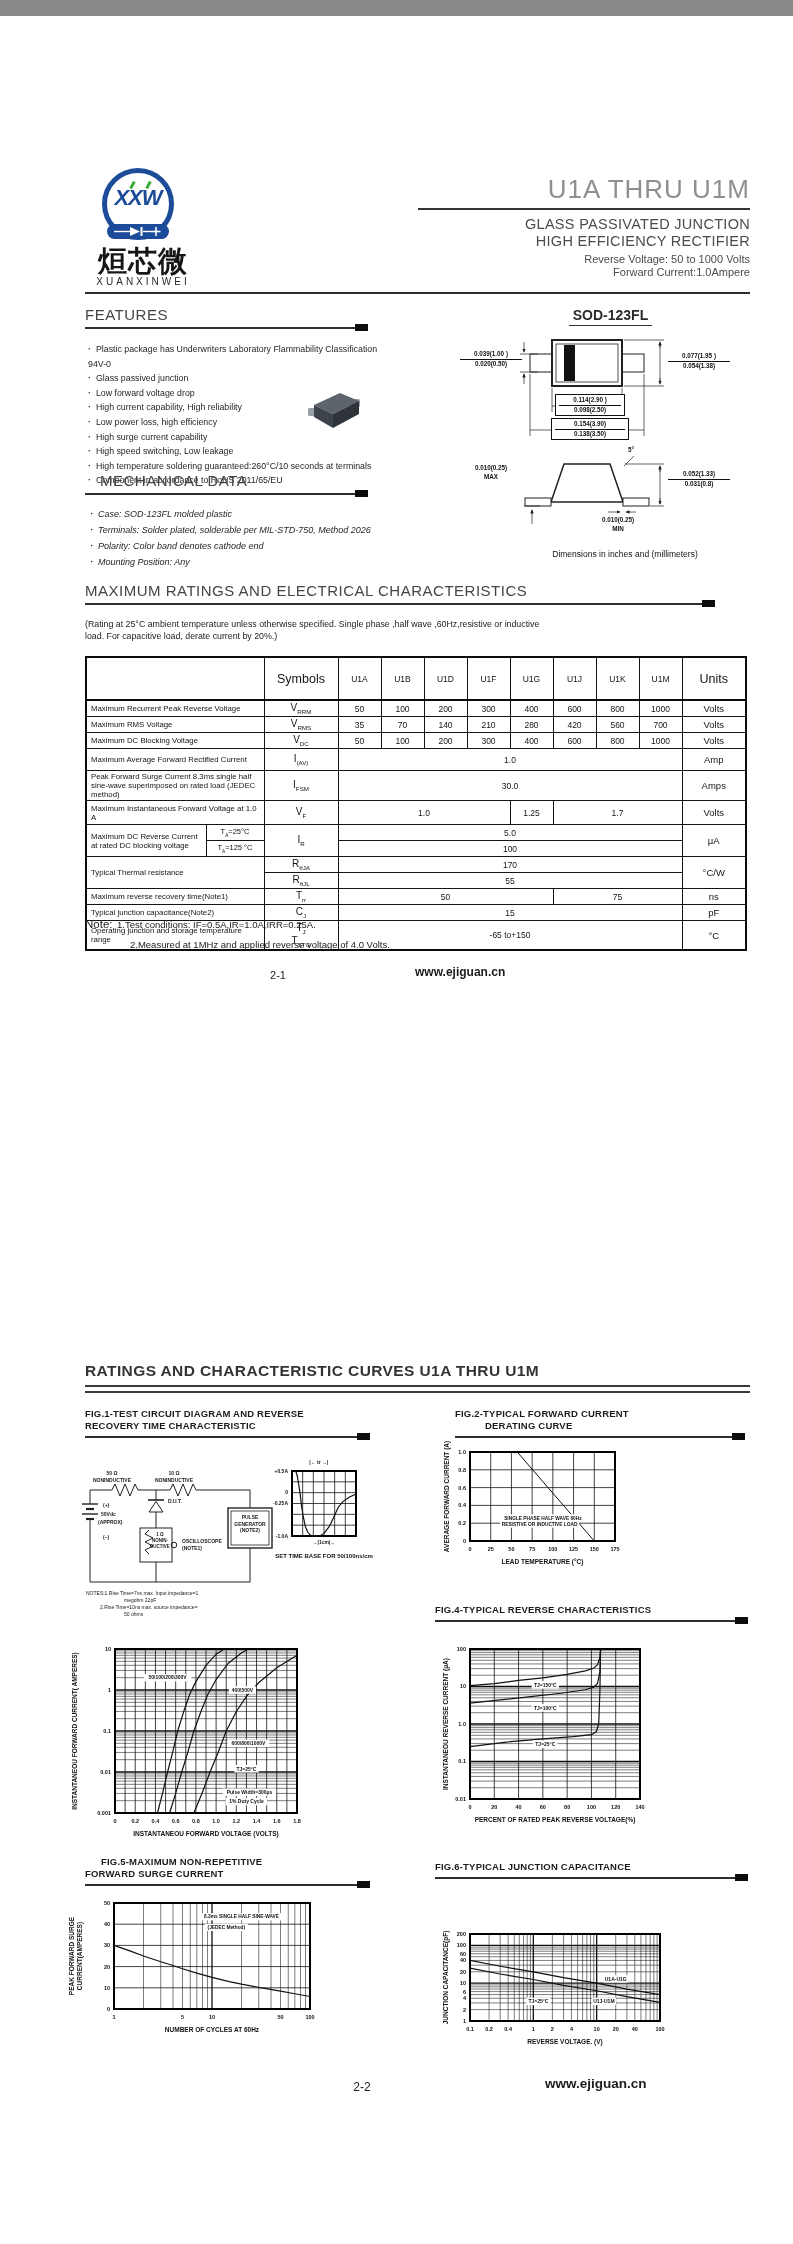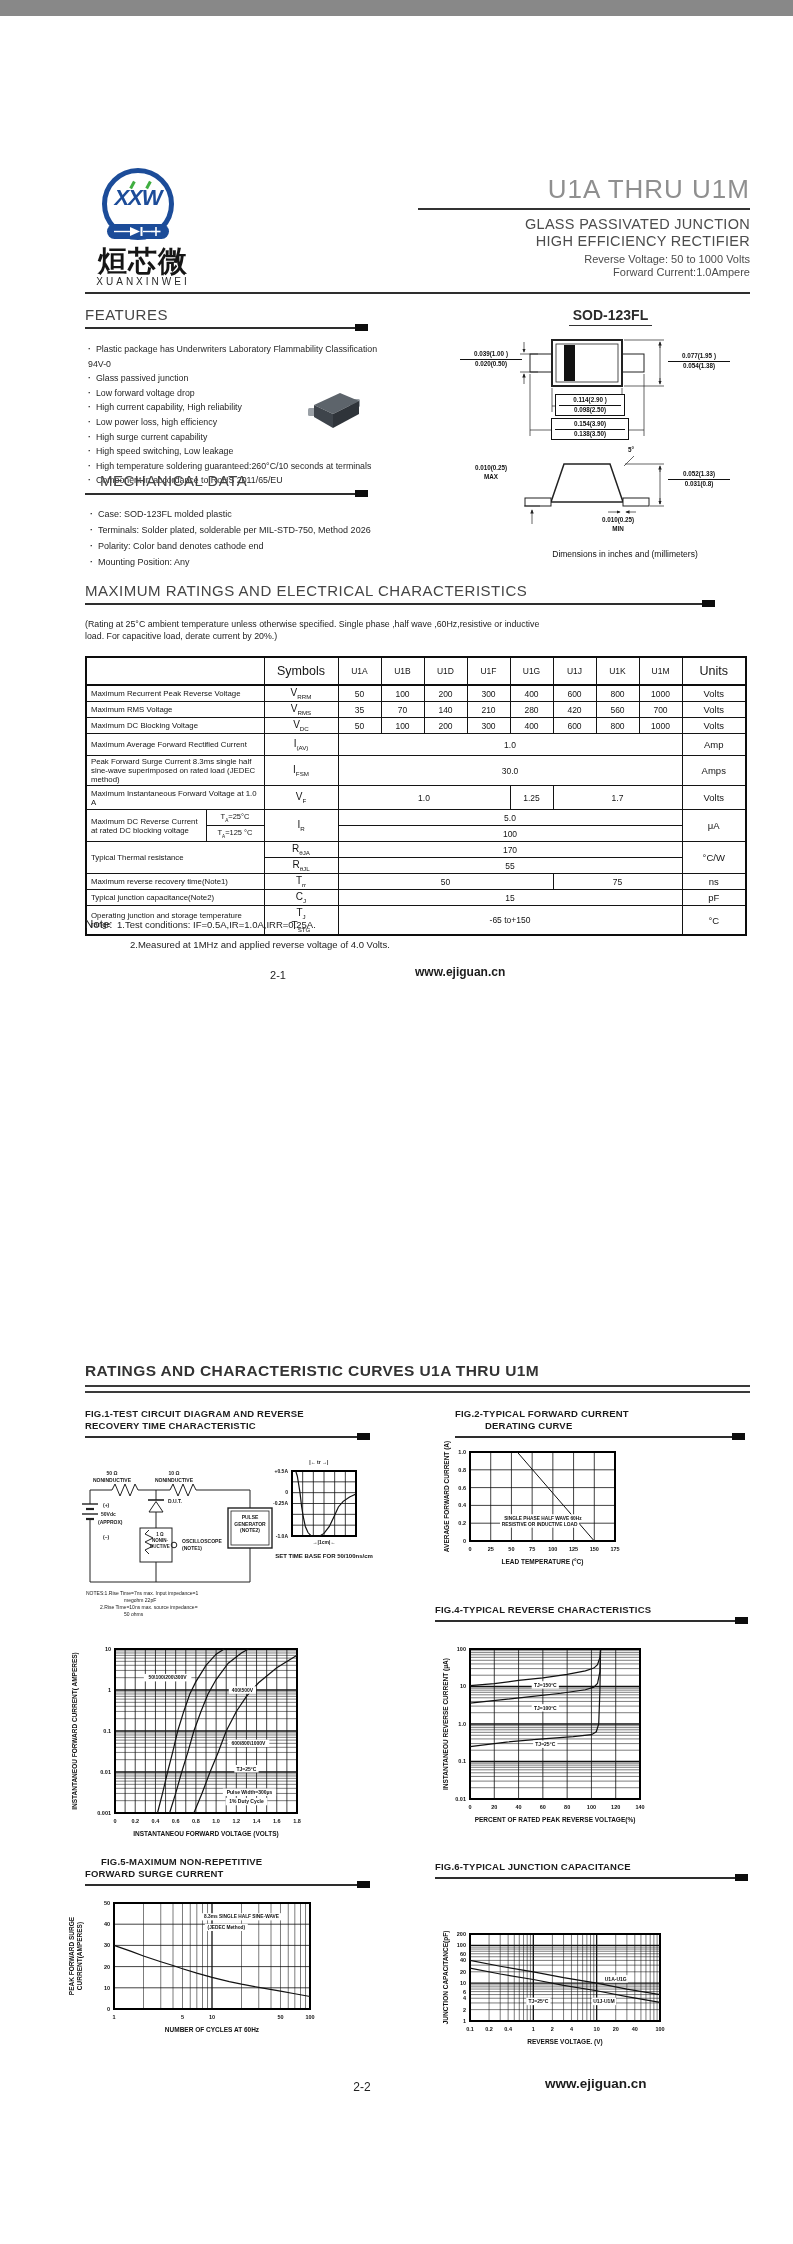--- a/index.html
+++ b/index.html
@@ -16,21 +16,21 @@
   
   .rule{position:relative;height:2px;background:#2e2e2e;}
   .rule.thin{height:1.5px;}
   .sq{position:absolute;right:0;top:-3px;width:13px;height:7px;background:#0d0d0d;}
   .sec-title{font-size:15px;color:#454545;letter-spacing:.5px;margin-bottom:4px;}
   .dbl-rule{height:4px;border-top:2.5px solid #3a3a3a;border-bottom:2.5px solid #3a3a3a;margin-top:5px;}
   .fig-title{font-size:9.5px;font-weight:bold;color:#1c1c1c;line-height:12px;letter-spacing:.2px;}
   
   .blist{font-size:8.8px;color:#262626;line-height:14.6px;}
   .blist .bi:before{content:"·";margin-right:5px;font-weight:bold;}
-  .mlist{font-size:9px;color:#262626;line-height:16px;}
+  .mlist{font-size:9px;color:#262626;line-height:16px;font-style:italic;}
   .mlist .bi:before{content:"·";margin-right:5px;font-weight:bold;}
   
   table.rt{border-collapse:collapse;table-layout:fixed;width:660px;}
   table.rt td{border:1px solid #141414;text-align:center;font-size:8.5px;color:#141414;padding:1px 2px;overflow:hidden;}
   table.rt{border:2px solid #0d0d0d;}
   table.rt .hrow td{border-bottom:2px solid #0d0d0d;}
   table.rt td.pl{text-align:left;font-size:7.8px;padding-left:4px;line-height:9px;}
   table.rt td.big{font-size:12.5px;}
   table.rt td.sym{font-size:10px;}
   table.rt td.unit{font-size:9.5px;}
@@ -231,21 +231,21 @@
           <col style="width:43px">
           <col style="width:43px">
           <col style="width:43px">
         <col style="width:43px">
           <col style="width:43px">
           <col style="width:43px">
           <col style="width:43px">
         <col style="width:64px">
       </colgroup>
       <tbody>
-          <tr class="hrow" style="height:28px;padding-left:20px;">
+          <tr class="hrow" style="height:43px;padding-left:20px;">
         <td colspan="2"></td>
         <td class="big">Symbols</td>
         <td>U1A</td>
         <td>U1B</td>
         <td>U1D</td>
         <td>U1F</td>
         <td>U1G</td>
         <td>U1J</td>
         <td>U1K</td>
         <td>U1M</td>

